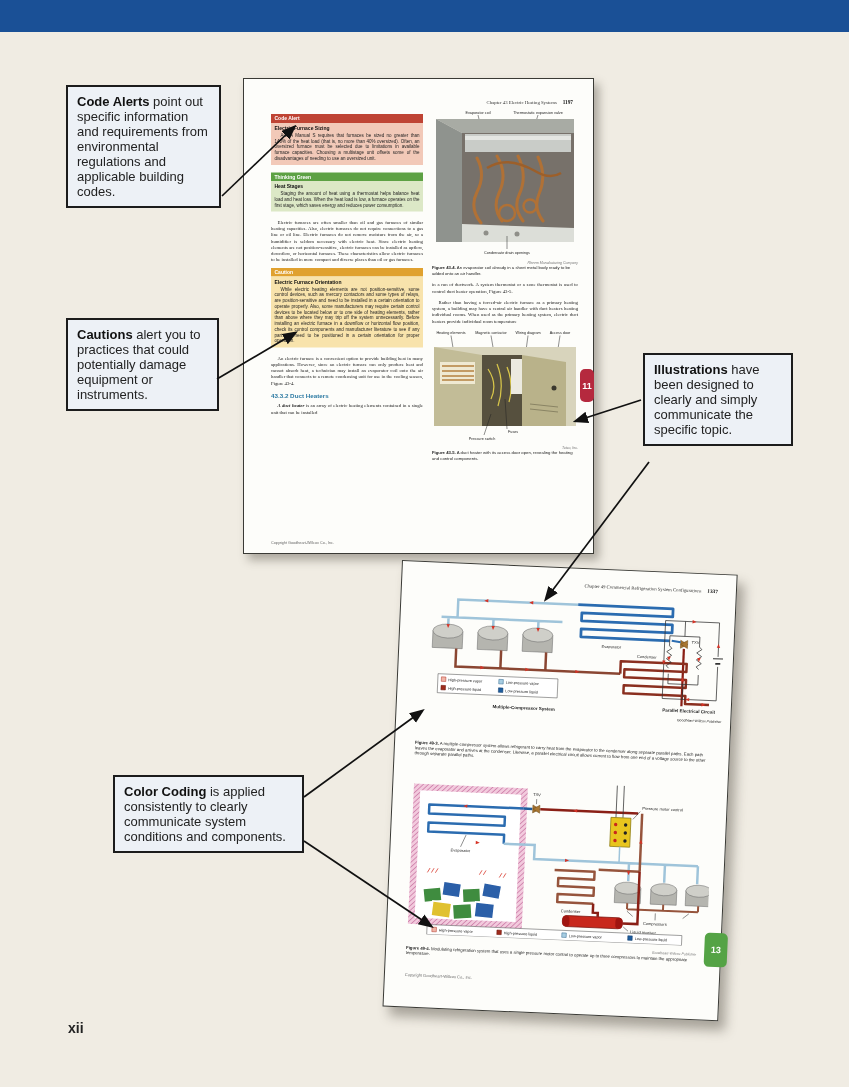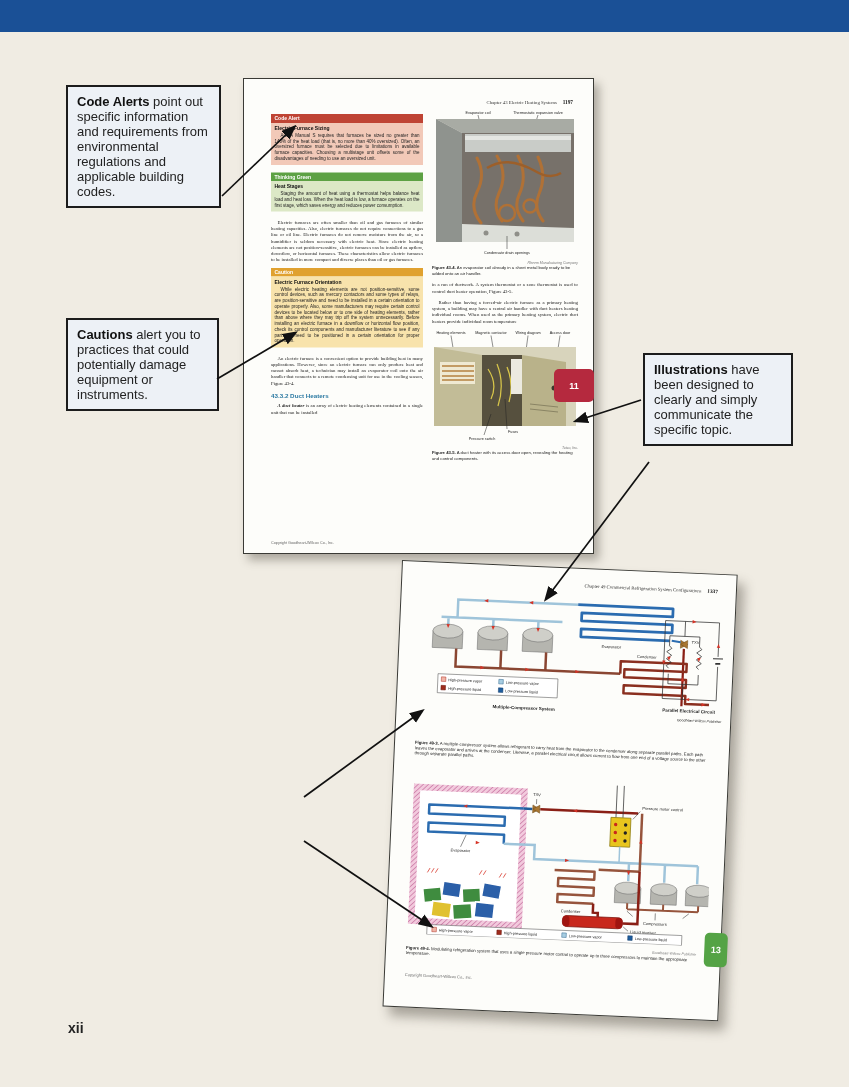--- a/index.html
+++ b/index.html
@@ -41,21 +41,21 @@
   .fb-caution .tag{background:#e0a12f}.fb-caution .bd{background:#f8e3ac}
   .para{font-family:"Liberation Serif",serif;font-size:9.5px;line-height:12.5px;
         text-align:justify;color:#181818;margin:0 0 10px;text-indent:13px;}
   .sechead{font-size:12.5px;font-weight:bold;color:#2e7ba3;margin:12px 0 7px;}
   .pgcopy{position:absolute;left:54px;bottom:16px;font-size:7.5px;color:#666;}
   .credit{text-align:right;font-style:italic;font-size:7px;color:#777;margin:2px 0 1px;}
   .cap{font-size:8.5px;line-height:10.5px;color:#222;margin-bottom:12px;}
   .cap b{font-weight:bold;}
   .tab{position:absolute;color:#fff;font-weight:bold;font-size:9px;display:flex;
        align-items:center;justify-content:center;z-index:3;}
-  .tab11{right:-1px;top:290px;width:40px;height:33px;background:#b5293e;border-radius:5px;}
+  .tab11{right:-1px;top:290px;width:14px;height:33px;background:#b5293e;border-radius:5px;}
   .tab13{right:-7px;top:358px;width:23px;height:34px;background:#54a345;border-radius:5px;}
   
   .p2head{position:absolute;top:28px;right:36px;font-family:"Liberation Serif",serif;
           font-size:9.5px;color:#333;}
   .p2head b{margin-left:12px;font-size:10.5px;color:#111;}
   .fig3{position:absolute;left:24px;top:56px;}
   .cap3{position:absolute;left:40px;top:356px;width:592px;}
   .fig4{position:absolute;left:30px;top:424px;}
   .cap4{position:absolute;left:40px;top:756px;width:580px;}
   .p2copy{position:absolute;left:40px;top:822px;font-size:8px;color:#666;}
@@ -71,20 +71,23 @@
   <div class="banner"></div>
 
   <div class="callout co-code">
     <b>Code Alerts</b><span> point out specific information and requirements from environmental regulations and applicable building codes.</span>
   </div>
   <div class="callout co-caution">
     <b>Cautions</b><span> alert you to practices that could potentially damage equipment or instruments.</span>
   </div>
   <div class="callout co-illus">
     <b>Illustrations</b><span> have been designed to clearly and simply communicate the specific topic.</span>
+  </div>
+  <div class="callout co-color">
+    <b>Color Coding</b><span> is applied consistently to clearly communicate system conditions and components.</span>
   </div>
 
   <div class="page page1">
     <div class="inner p1i">
       <div class="p1head">
         <span>Chapter 43 Electric Heating Systems</span><b>1197</b>
       </div>
 
       <div class="colL">
         <div class="fbox fb-code">

